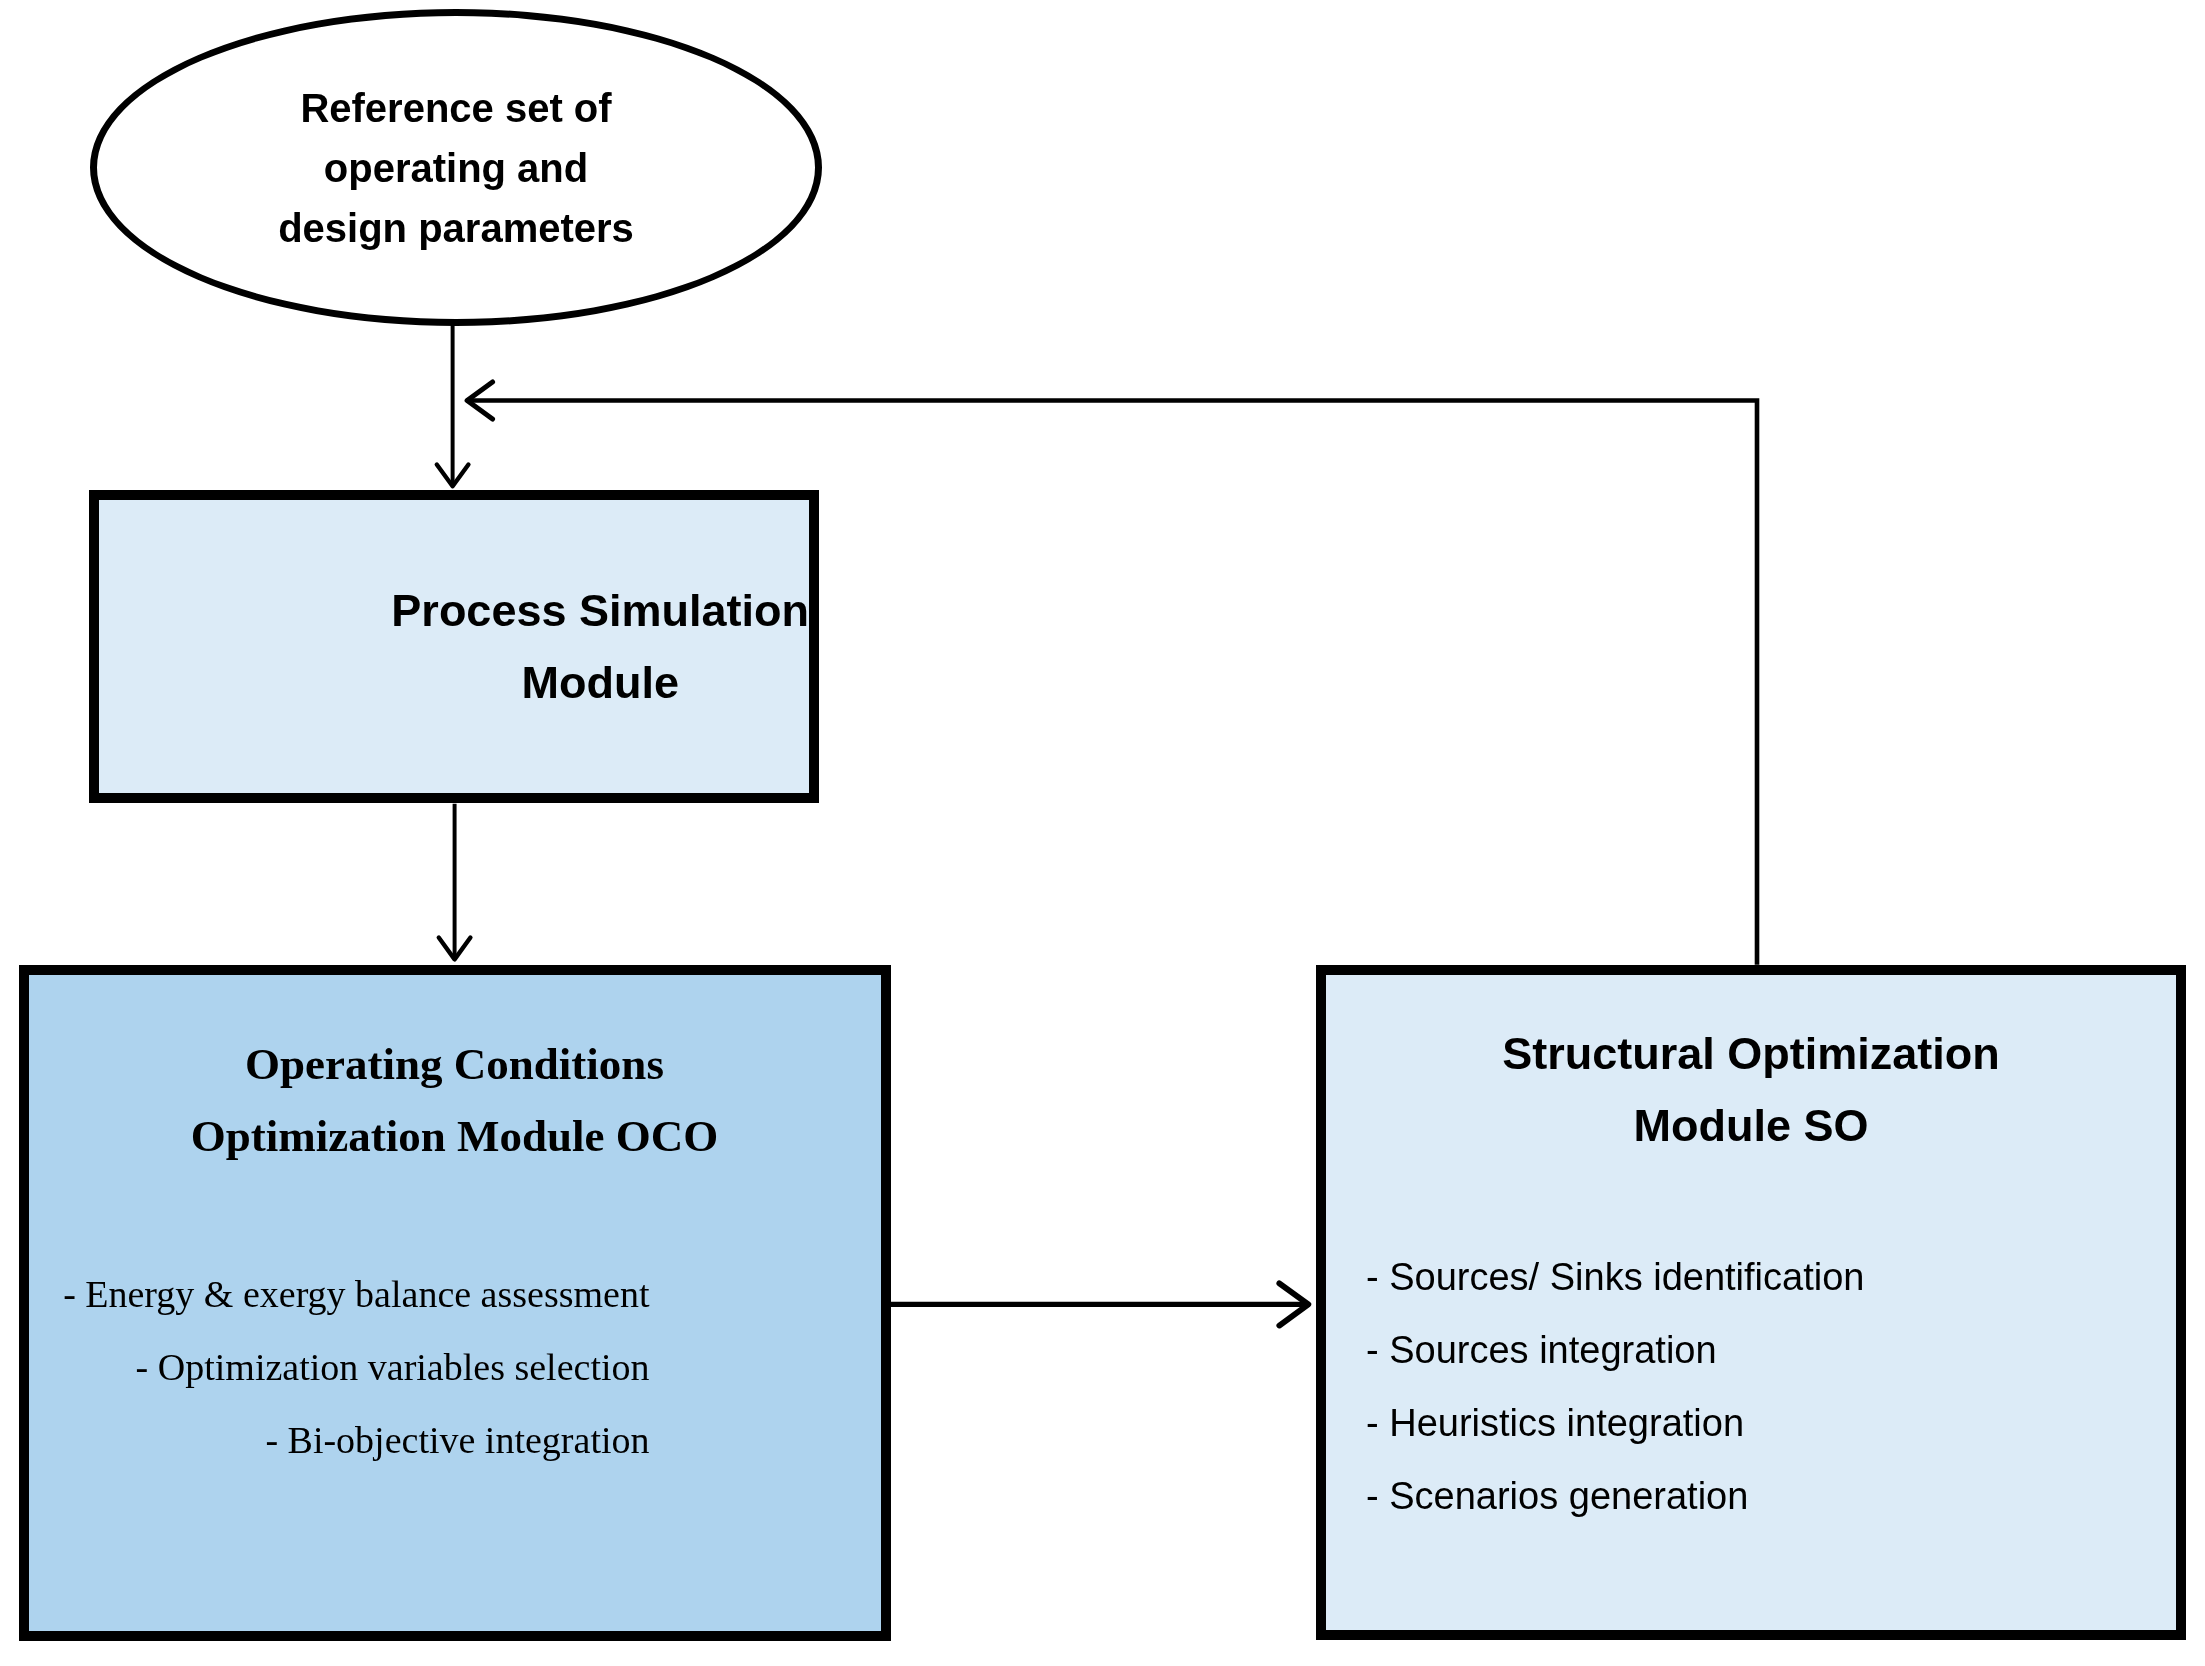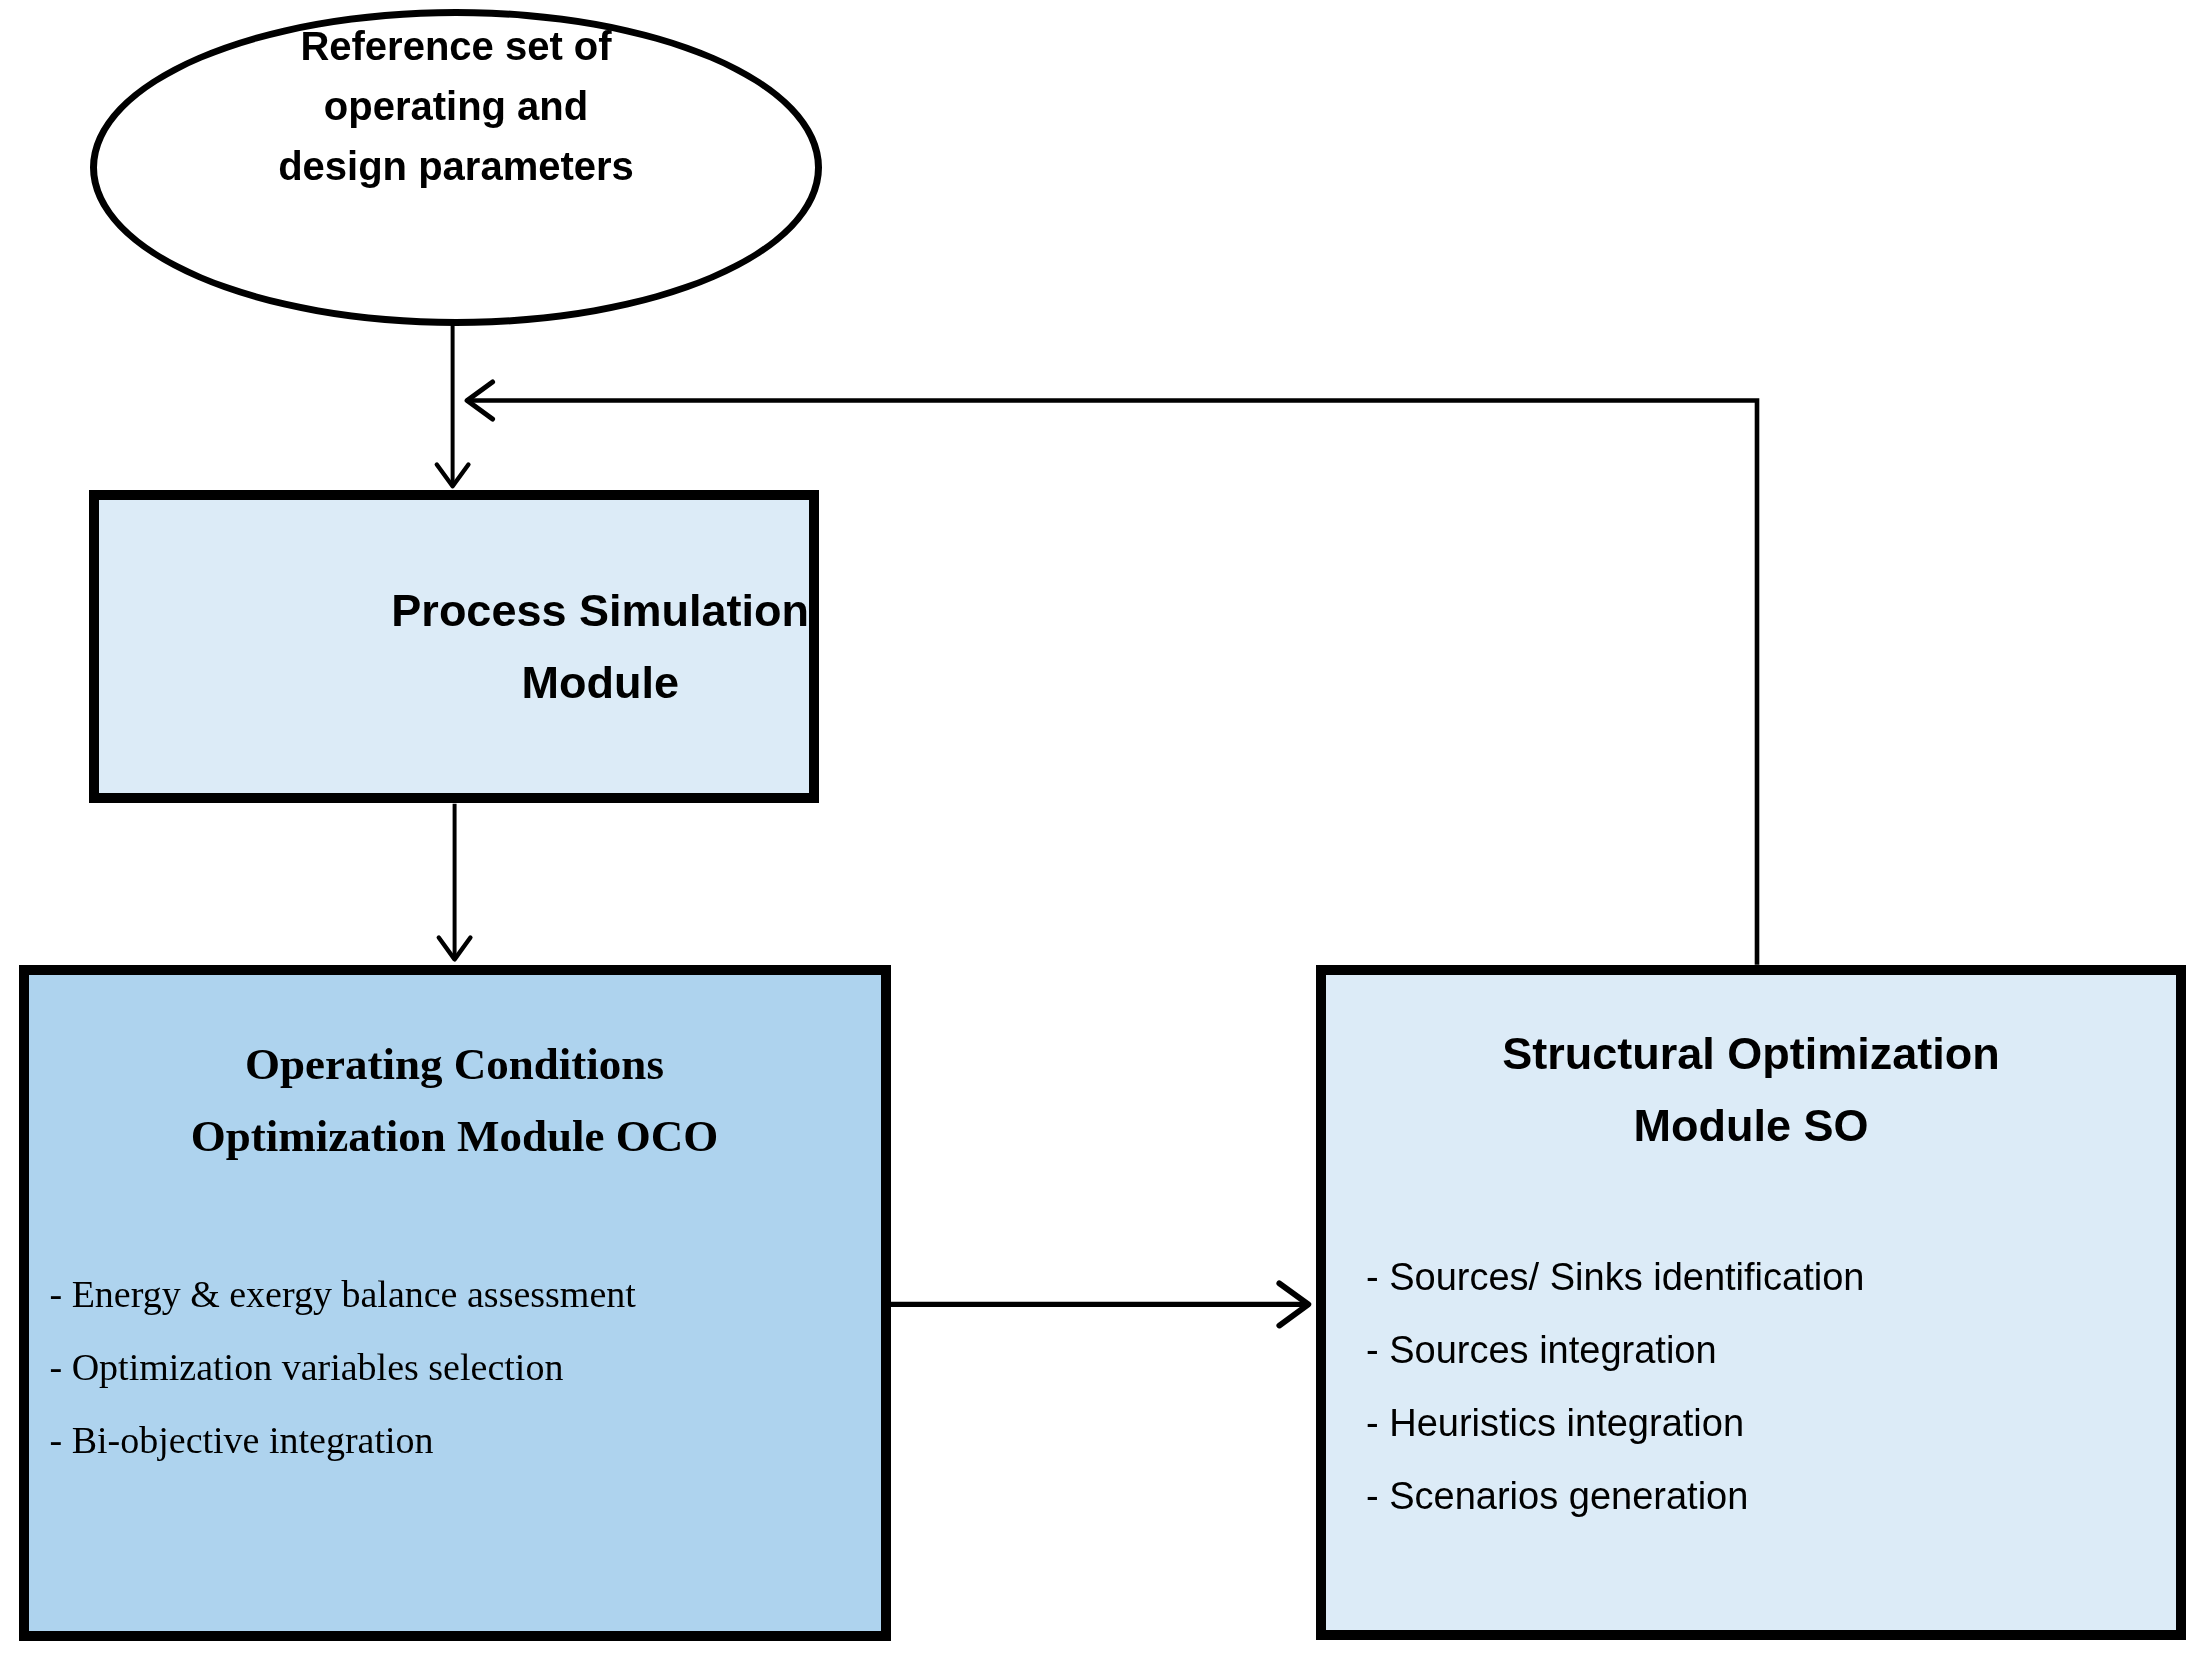--- a/index.html
+++ b/index.html
@@ -17,21 +17,21 @@
     font-family:"Liberation Sans", sans-serif;
     color:var(--text);
     overflow:hidden;
   }
   .shape{position:absolute;box-sizing:border-box;}
   .ellipse{
     left:90px;top:9.2px;width:732px;height:317px;
     border:7.3px solid var(--line);
     border-radius:50%;
     background:var(--background);
-    display:flex;flex-direction:column;align-items:center;justify-content:flex-start;
+    display:flex;flex-direction:column;align-items:center;justify-content:center;
     font-size:40px;font-weight:bold;line-height:1.5;text-align:center;
   }
   .rect{
     border:10px solid var(--line);
   }
   .process-box{
     left:89px;top:490px;width:730px;height:313px;
     background:var(--light-box-fill);
     display:flex;flex-direction:column;align-items:flex-end;justify-content:center;
     font-size:45px;font-weight:bold;line-height:1.7;text-align:center;
@@ -46,21 +46,21 @@
     left:1316px;top:965px;width:870px;height:675px;
     background:var(--light-box-fill);
     padding-top:43px;
   }
   .box-title{
     font-size:45px;font-weight:bold;line-height:1.6;text-align:center;
   }
   .box-list{
     font-size:38px;line-height:1.92;text-align:left;
   }
-  .oco-box .box-list{margin-top:86px;padding-left:21px;width:600px;}
+  .oco-box .box-list{margin-top:86px;padding-left:21px;width:600px;text-align:right;}
   .so-box .box-list{margin-top:79px;padding-left:40px;padding-right:24px;}
   svg.connectors{position:absolute;left:0;top:0;pointer-events:none;}
   svg.connectors path{stroke:var(--line);fill:none;}
   svg.connectors .marker-path{stroke:var(--line);fill:none;}
 </style>
 </head>
 <body>
 
 <div class="canvas">
 

